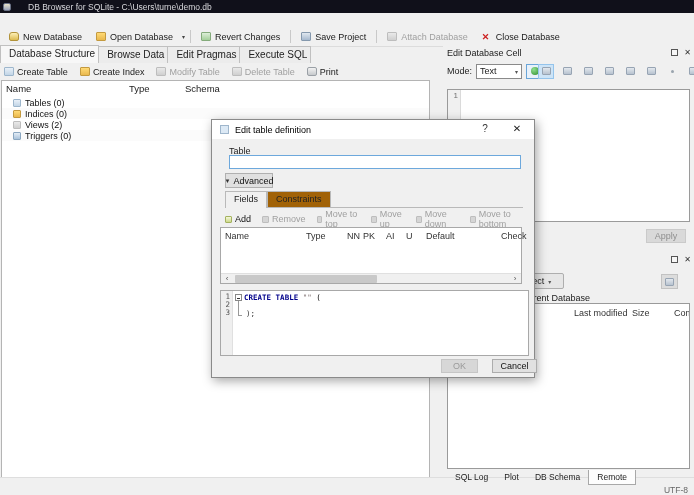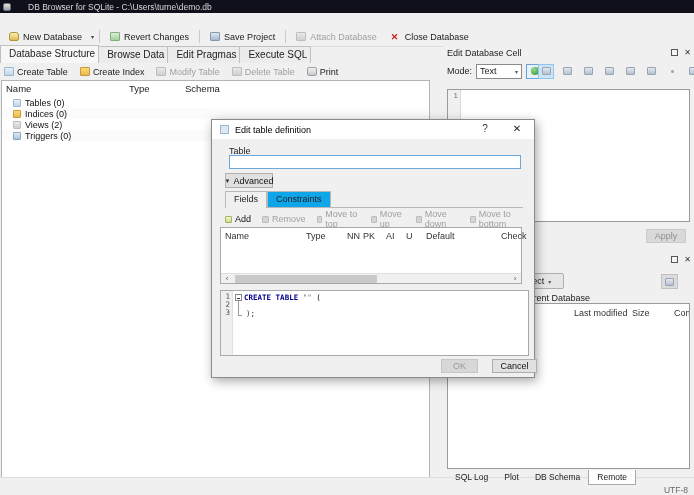--- a/index.html
+++ b/index.html
@@ -105,21 +105,21 @@
   .dlgicon { width:9px; height:9px; background:#dce9f5; border:1px solid #9fb6cc; }
   .dlgname { font-size:9px; color:#000; }
   .dlghelp { position:absolute; right:42px; top:3px; width:14px; height:13px; text-align:center; color:#333; font-size:10px; }
   .dlgclose { position:absolute; right:10px; top:3px; width:14px; height:13px; text-align:center; color:#222; font-size:10px; }
   .dlglabel { position:absolute; left:17px; top:26px; font-size:9px; color:#222; }
   .dlginput { position:absolute; left:17px; top:35px; width:292px; height:14px; background:#fff; border:1px solid #6da8dc; font-size:9px; padding:0 2px; outline:none; }
   .advbtn { position:absolute; left:13px; top:53px; width:48px; height:15px; background:#e0e0e0; border:1px solid #b0b0b0;
             display:flex; align-items:center; justify-content:center; gap:3px; font-size:9px; color:#111; }
   .advbtn::before { content:"▼"; font-size:6px; color:#333; }
   .dlgtabs { position:absolute; left:13px; top:72px; width:298px; height:16px; border-bottom:1px solid #b9b9b9; display:flex; align-items:flex-end; }
-  .dtab2 { padding:2px 8px 3px 8px; font-size:9px; border:1px solid #b9b9b9; border-bottom:none; background:#0ea5e9; color:#222; }
+  .dtab2 { padding:2px 8px 3px 8px; font-size:9px; border:1px solid #b9b9b9; border-bottom:none; background:#a16207; color:#222; }
   .dtab2.active { background:#f0f0f0; position:relative; top:1px; padding-bottom:4px; }
   .dlgactions { position:absolute; left:13px; top:92px; width:300px; height:14px; display:flex; align-items:center; gap:11px; font-size:9px; }
   .da { display:inline-flex; align-items:center; gap:3px; color:#111; }
   .da.dis { color:#a0a0a0; }
   .mini { width:7px; height:7px; display:inline-block; background:#d5d5d5; border:1px solid #bdbdbd; border-radius:1px; }
   .mini.add { background:linear-gradient(180deg,#f4f7d9,#cdd98a); border-color:#a4b25f; }
   .fieldstable { position:absolute; left:8px; top:107px; width:302px; height:57px; background:#fff; border:1px solid #a8a8a8; }
   .fieldstable .fcol { position:absolute; top:3px; font-size:9px; color:#333; }
   .fc-name{left:4px;} .fc-type{left:85px;} .fc-nn{left:126px;} .fc-pk{left:142px;} .fc-ai{left:165px;} .fc-u{left:185px;} .fc-default{left:205px;} .fc-check{left:280px;}
   .hscroll { position:absolute; left:0; bottom:0; width:100%; height:10px; background:#f0f0f0; border-top:1px solid #e0e0e0; }
@@ -153,20 +153,24 @@
   <div class="titlebar">
     <span class="appicon"></span>
     <span>DB Browser for SQLite - C:\Users\turne\demo.db</span>
   </div>
 
 
   <div class="toolbar">
     <span class="tbtn">
       <span class="icn i-dbnew"></span>
       <span>New Database</span>
+    </span>
+    <span class="tbtn">
+      <span class="icn i-folder"></span>
+      <span>Open Database</span>
     </span>
     <span class="drop">▾</span>
     <span class="tsep"></span>
     <span class="tbtn">
       <span class="icn i-revert"></span>
       <span>Revert Changes</span>
     </span>
     <span class="tsep"></span>
     <span class="tbtn">
       <span class="icn i-save"></span>

